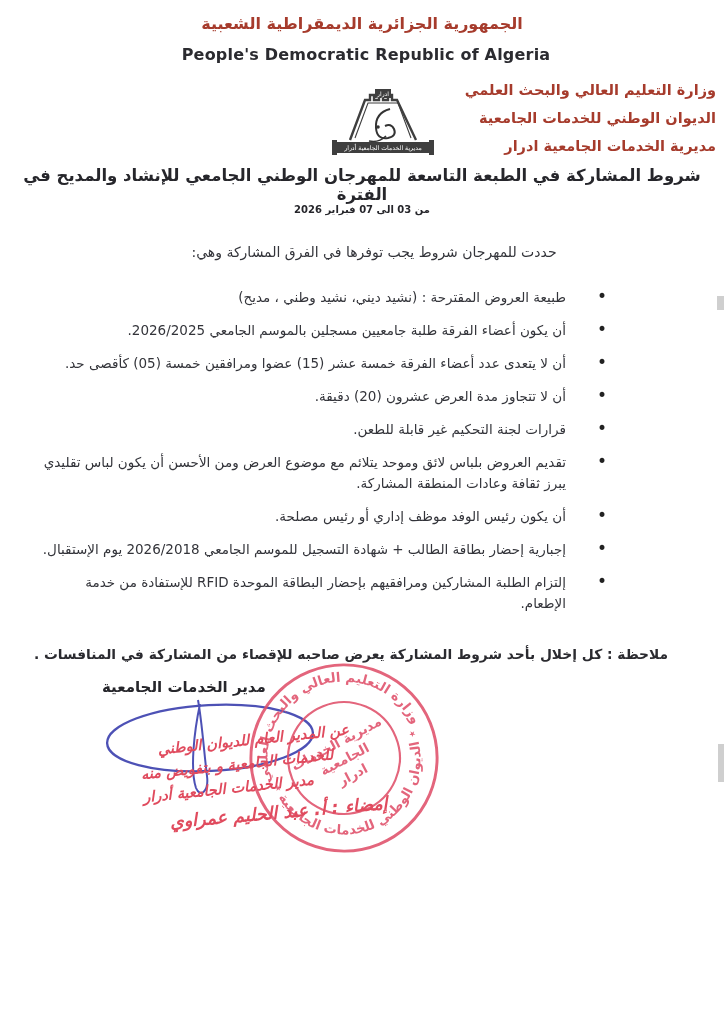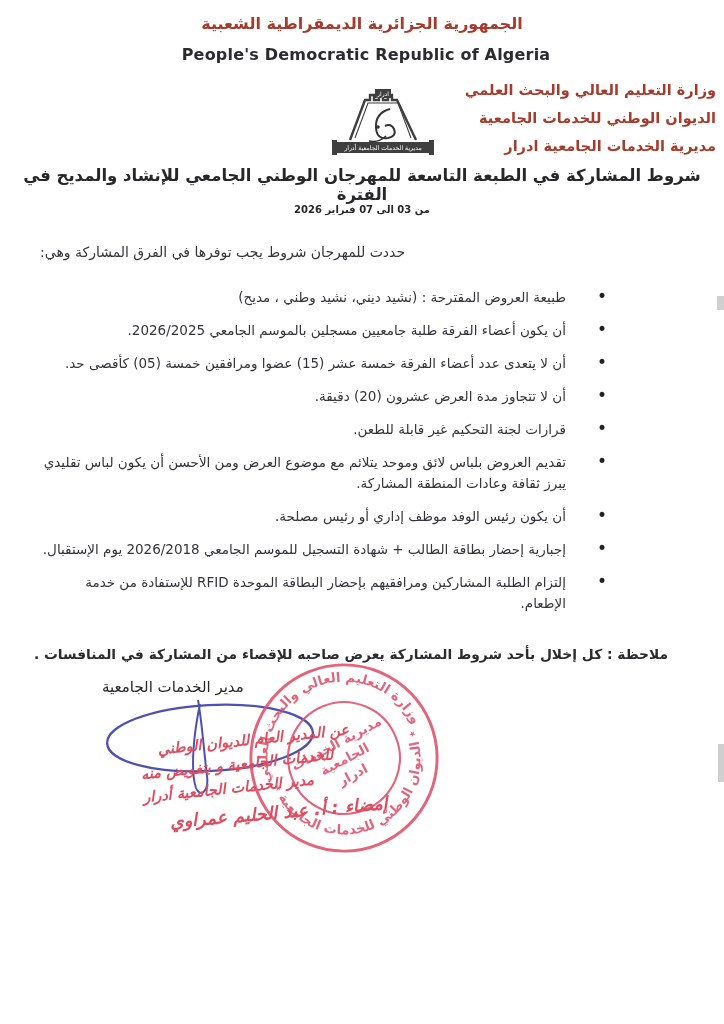--- a/index.html
+++ b/index.html
@@ -19,21 +19,21 @@
     position:absolute;top:76px;right:8px;
     direction:rtl;text-align:right;
     font-size:14.5px;font-weight:bold;color:#a63b2c;
     line-height:28px;
   }
   .logo{position:absolute;left:332px;top:84px;}
   .title-1{top:166px;font-size:16.5px;font-weight:bold;color:#26262b;direction:rtl;}
   .title-2{top:204px;font-size:10px;font-weight:bold;color:#26262b;direction:rtl;}
   .intro{
     position:absolute;top:244px;right:16px;left:40px;
-    direction:rtl;text-align:left;font-size:14px;color:#33343a;
+    direction:rtl;text-align:center;font-size:14px;color:#33343a;
   }
   .clist{
     position:absolute;top:280px;left:0;right:0;
     margin:7px;padding:0;list-style:none;
   }
   .clist li{
     position:relative;direction:rtl;text-align:right;
     padding:0 151px 0 32px;margin-bottom:12px;
     font-size:13.5px;line-height:21px;color:#33343a;
   }
@@ -42,21 +42,21 @@
     font-size:17px;color:#222;
   }
   .note{
     position:absolute;top:646px;right:52px;left:30px;
     direction:rtl;text-align:center;
     font-size:13.8px;font-weight:bold;color:#2b2b30;
   }
   .note .note-label{font-weight:bold;}
   .director-title{
     position:absolute;left:102px;top:678px;
-    direction:rtl;font-size:15px;font-weight:normal;color:#26262b;
+    direction:rtl;font-size:15px;font-weight:bold;color:#26262b;
   }
   .sig-blue{position:absolute;left:78px;top:692px;opacity:.9;}
   .stamp{
     position:absolute;left:246px;top:660px;width:196px;height:196px;
     transform:rotate(-22deg);opacity:.88;
   }
   .script-block{
     position:absolute;left:52px;top:734px;width:300px;
     transform:rotate(-6deg);
     direction:rtl;text-align:right;

